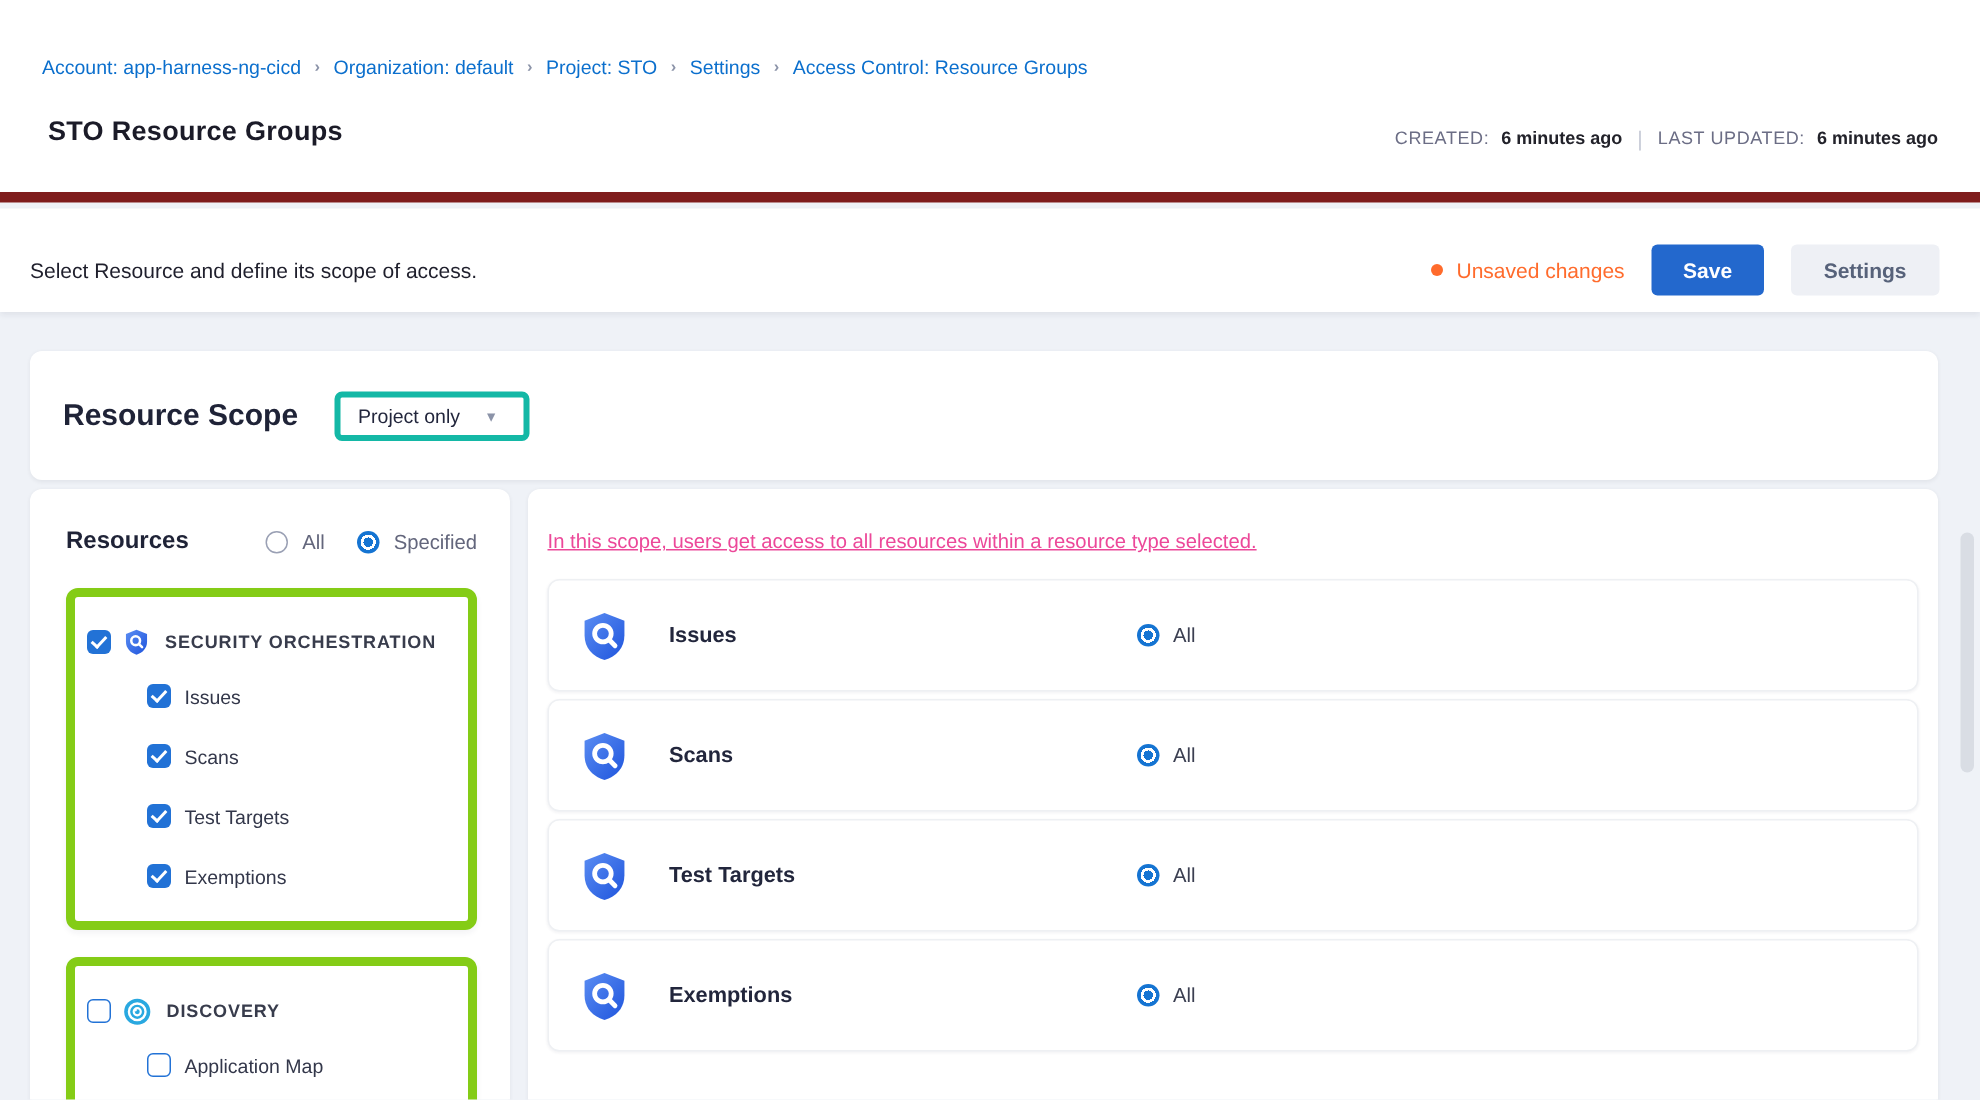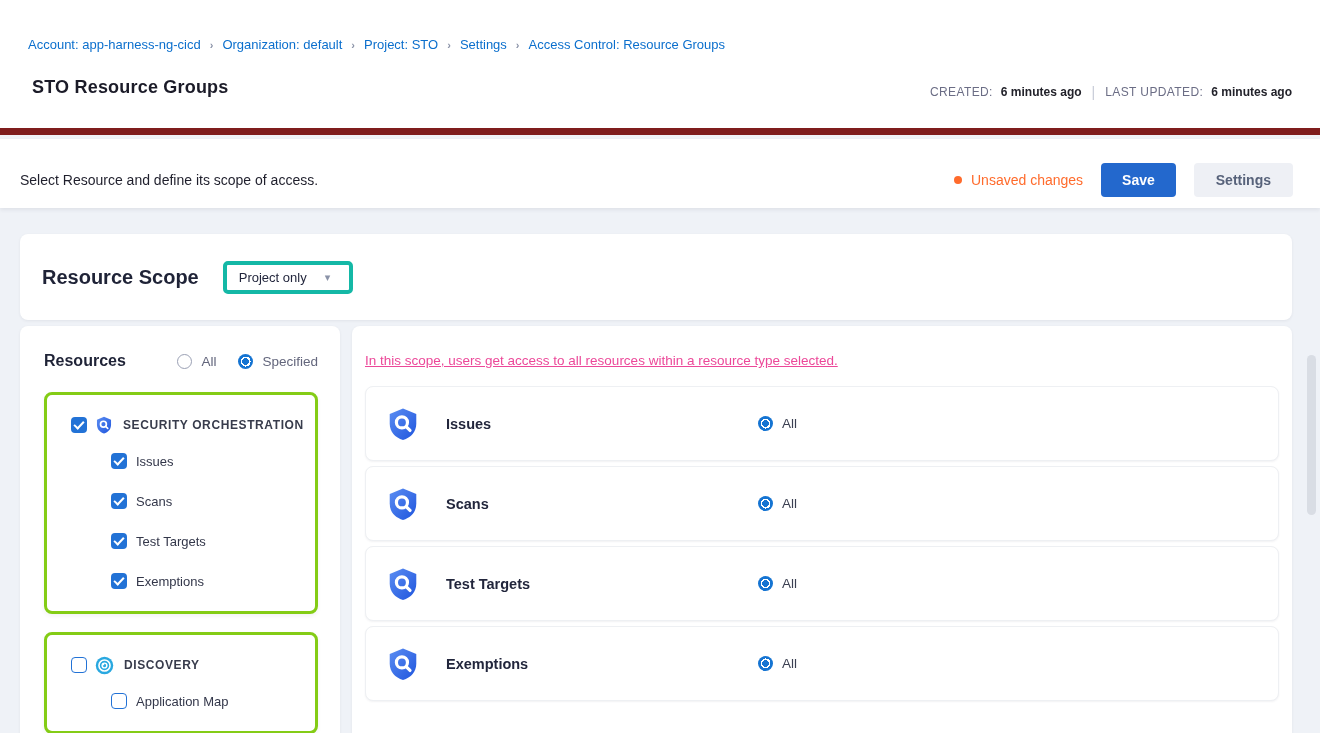--- a/index.html
+++ b/index.html
@@ -93,23 +93,23 @@
   .radio {
     width:15px; height:15px; border-radius:50%; flex:0 0 auto;
     border:1.5px solid #9aa0b4; background:#fff;
   }
   .radio.selected {
     border:none;
     background:radial-gradient(circle, #1574d2 0 3.2px, #ffffff 3.2px 5px, #1574d2 5px 100%);
   }
 
   .group-card {
-    border:3px solid #84cc16; border-radius:8px;
+    border:6px solid #84cc16; border-radius:8px;
     box-shadow:0 2px 4px rgba(40,41,61,.06);
-    margin-top:22px; padding:14px 10px 10px 24px;
+    margin-top:22px; padding:14px 10px 10px 8px;
     background:#fff;
   }
   .group-head { display:flex; align-items:center; gap:8px; height:32px; }
   .group-name { font-size:12px; font-weight:600; letter-spacing:.6px; color:#383c4c; margin-left:2px; }
   .group-item { display:flex; align-items:center; gap:9px; height:40px; padding-left:40px; }
   .group-item-label { font-size:13px; color:#33374a; }
 
   .checkbox {
     width:16px; height:16px; border-radius:4px; flex:0 0 auto;
     position:relative; cursor:pointer;

